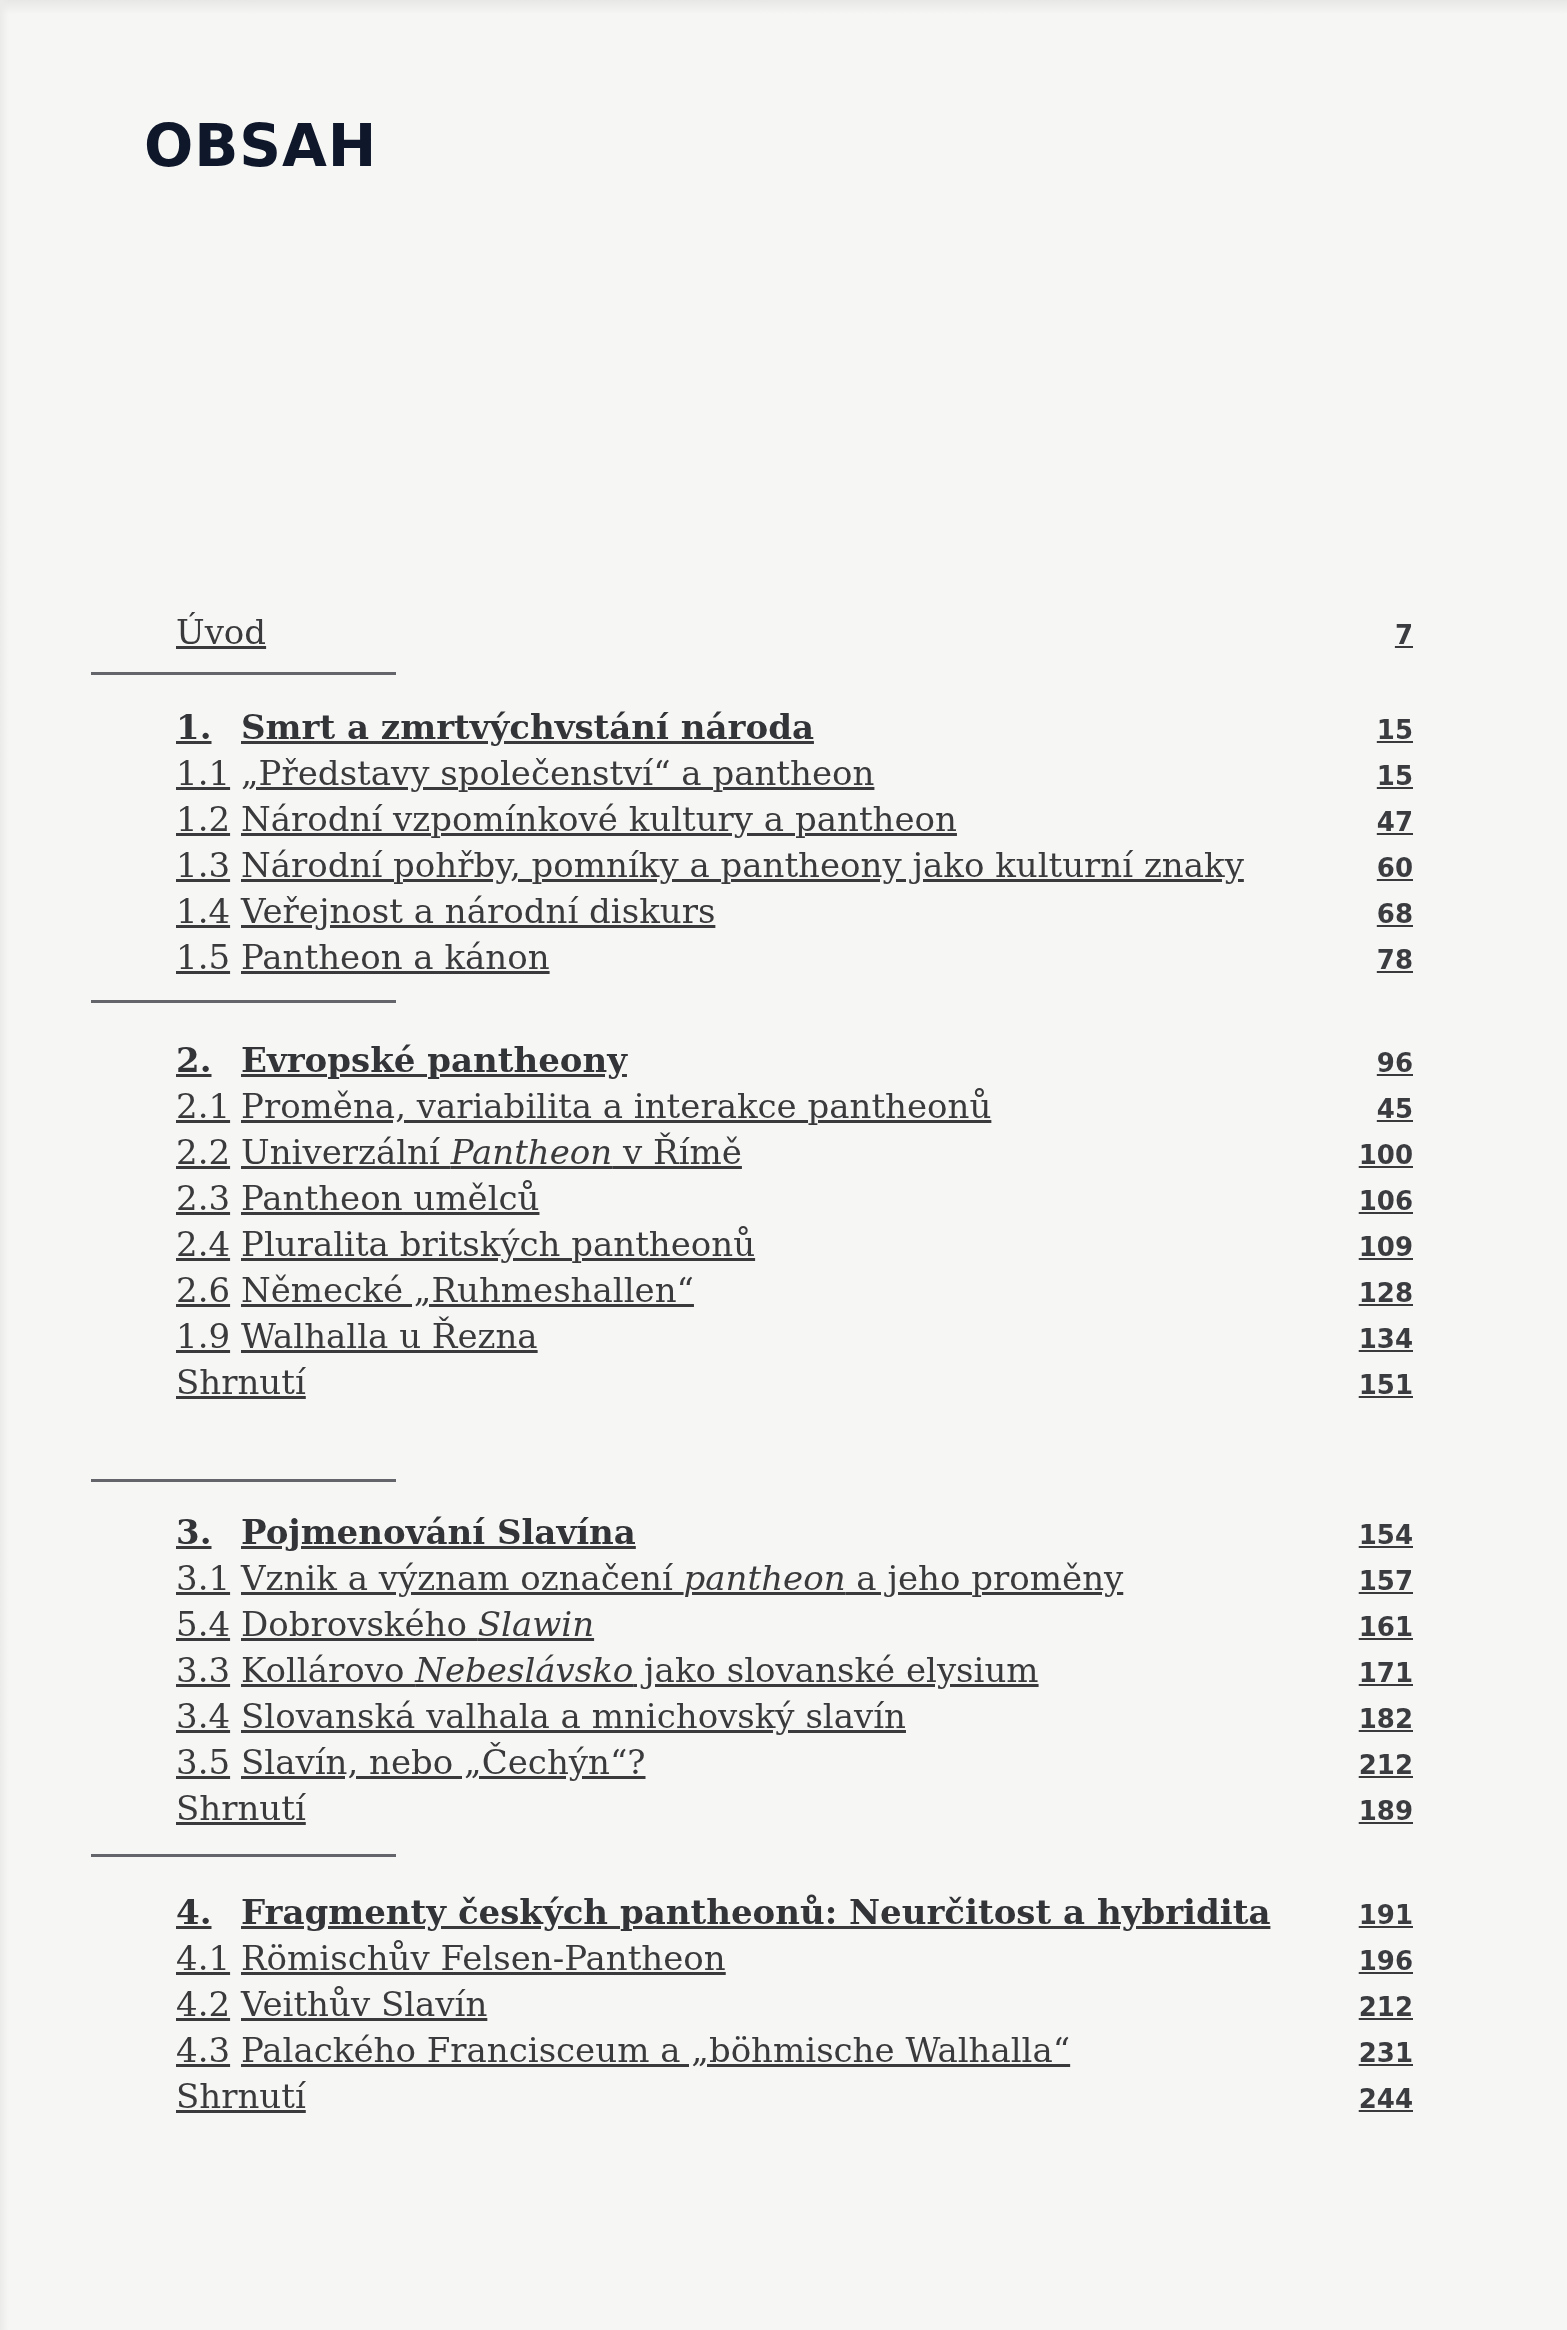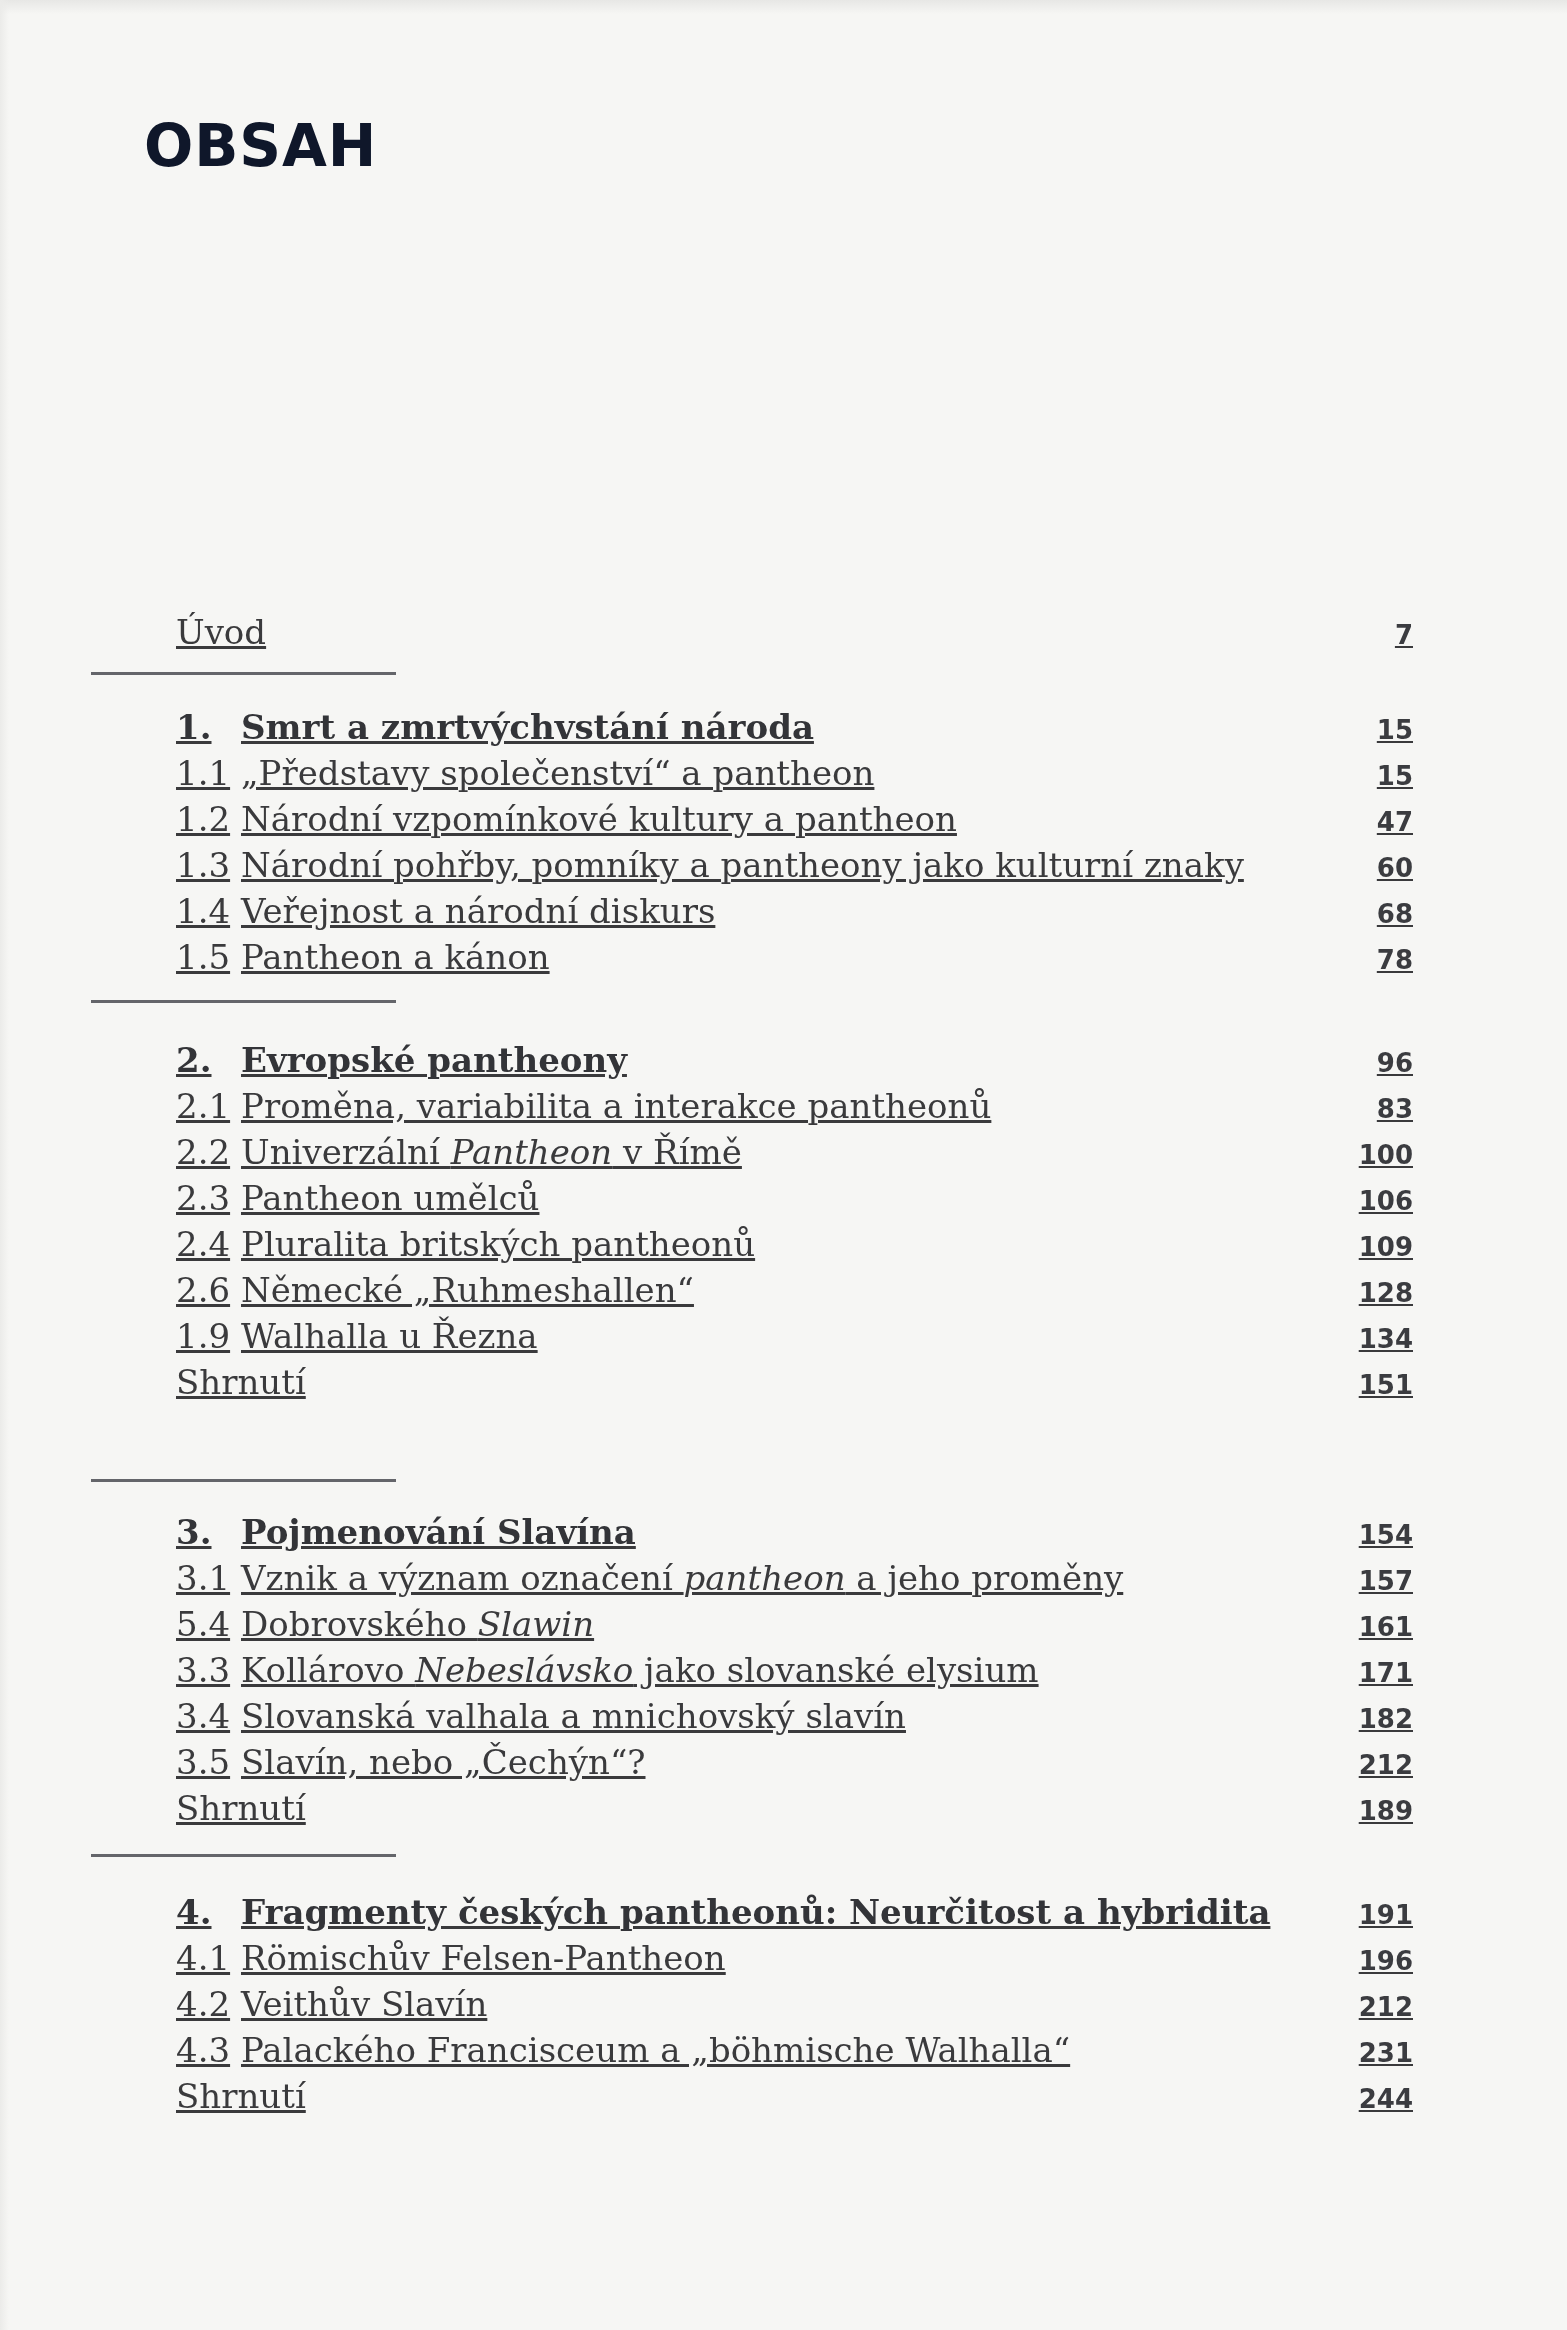--- a/index.html
+++ b/index.html
@@ -144,21 +144,21 @@
 
 <div class="block" id="section-2">
   <div class="row head">
     <span class="num">2.</span>
     <span class="title">Evropské pantheony</span>
     <span class="pg">96</span>
   </div>
   <div class="row">
     <span class="num">2.1</span>
     <span class="title">Proměna, variabilita a interakce pantheonů</span>
-    <span class="pg">83</span>
+    <span class="pg">45</span>
   </div>
   <div class="row">
     <span class="num">2.2</span>
     <span class="title"><span>Univerzální </span><i>Pantheon</i><span> v Římě</span></span>
     <span class="pg">100</span>
   </div>
   <div class="row">
     <span class="num">2.3</span>
     <span class="title">Pantheon umělců</span>
     <span class="pg">106</span>

